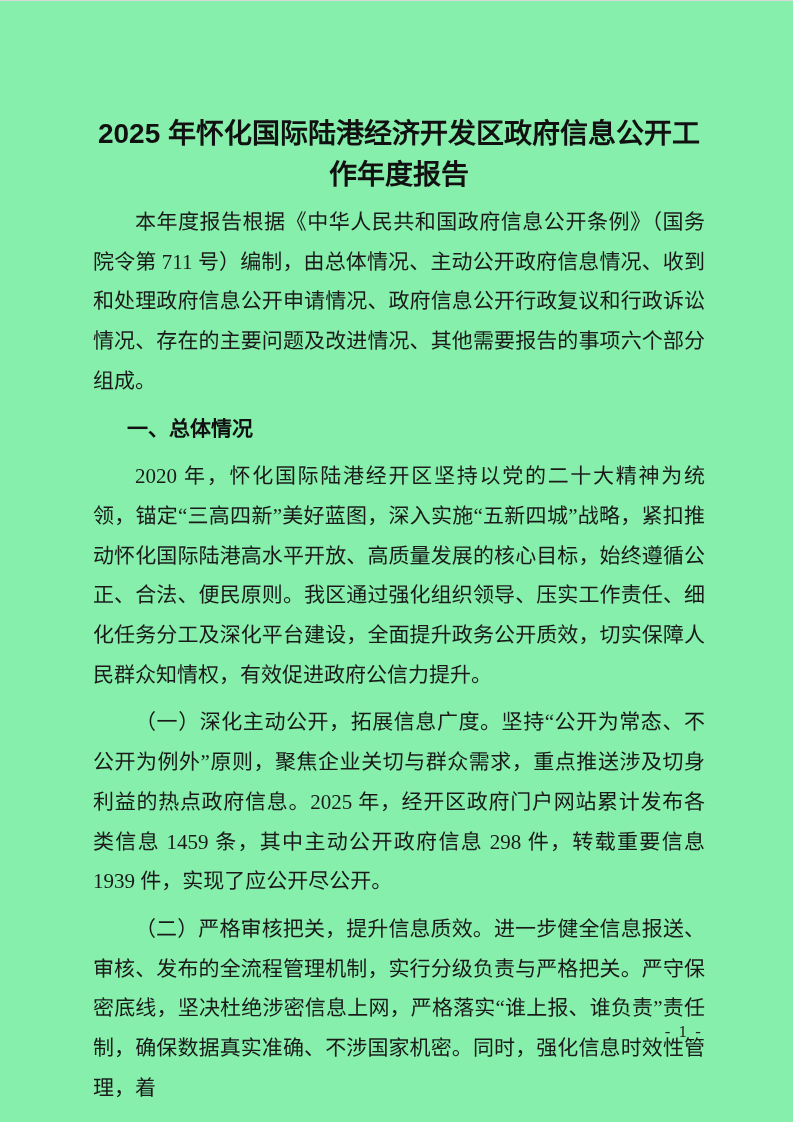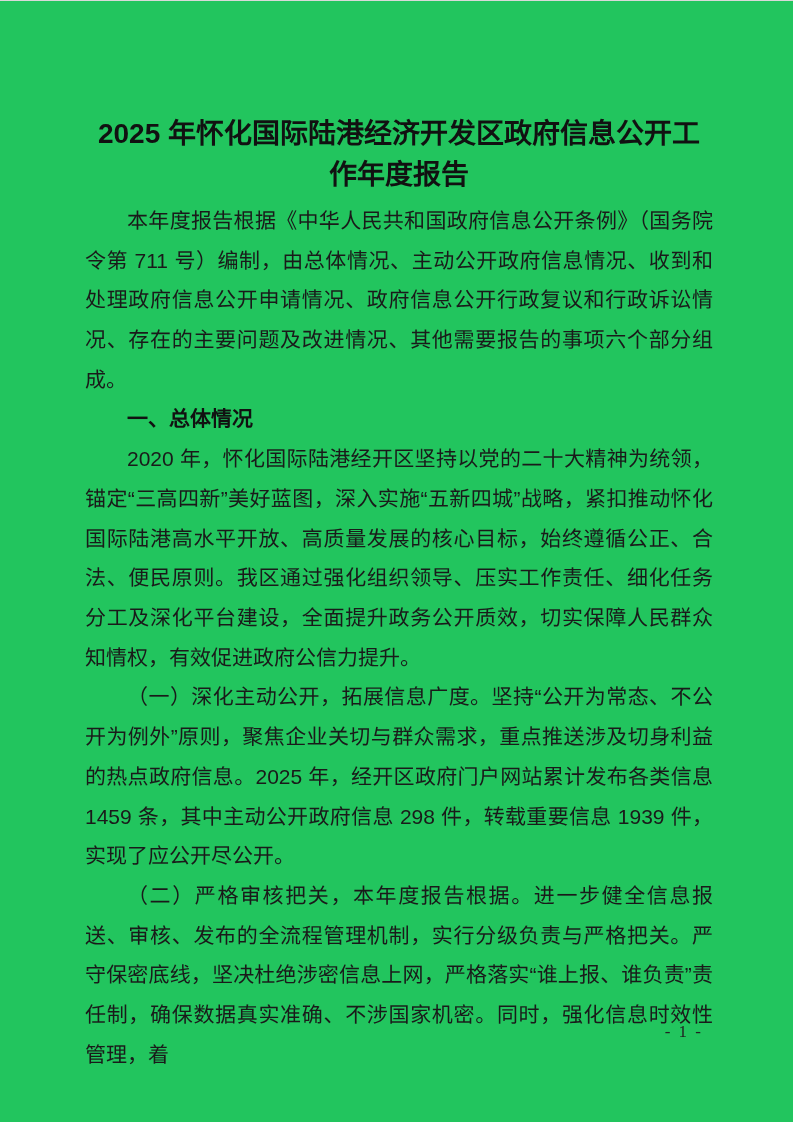--- a/index.html
+++ b/index.html
@@ -4,49 +4,49 @@
 <style>
   html, body {
     margin: 0;
     padding: 0;
     background: #ffffff;
   }
   .page {
     position: relative;
     width: 793px;
     height: 1122px;
-    background: #22c55e;
+    background: #86efac;
     overflow: hidden;
     box-sizing: border-box;
     border-top: 1px solid #d9d9d9;
   }
   .content {
     position: absolute;
     top: 112px;
     left: 85px;
     width: 628px;
   }
   .doc-title {
     font-family: "Liberation Sans", "DejaVu Sans", sans-serif;
     font-weight: bold;
     font-size: 28px;
     line-height: 41px;
     text-align: center;
     color: #111111;
     margin: 0 0 6px 0;
   }
   .para {
-    font-family: Liberation Sans, sans-serif;
+    font-family: Liberation Serif, serif;
     font-size: 21px;
     line-height: 39.7px;
     color: #1a1a1a;
     text-indent: 2em;
     text-align: justify;
     text-justify: inter-character;
-    margin: 0;
+    margin: 8px;
   }
   .section-heading {
     font-family: Liberation Serif, serif;
     font-weight: bold;
     font-size: 21px;
     line-height: 39.7px;
     color: #111111;
     text-indent: 2em;
     margin: 0;
   }
@@ -69,17 +69,17 @@
     <h1 class="doc-title">2025 年怀化国际陆港经济开发区政府信息公开工作年度报告</h1>
 
     <p class="para">本年度报告根据《中华人民共和国政府信息公开条例》（国务院令第 711 号）编制，由总体情况、主动公开政府信息情况、收到和处理政府信息公开申请情况、政府信息公开行政复议和行政诉讼情况、存在的主要问题及改进情况、其他需要报告的事项六个部分组成。</p>
 
     <h2 class="section-heading">一、总体情况</h2>
 
     <p class="para">2020 年，怀化国际陆港经开区坚持以党的二十大精神为统领，锚定“三高四新”美好蓝图，深入实施“五新四城”战略，紧扣推动怀化国际陆港高水平开放、高质量发展的核心目标，始终遵循公正、合法、便民原则。我区通过强化组织领导、压实工作责任、细化任务分工及深化平台建设，全面提升政务公开质效，切实保障人民群众知情权，有效促进政府公信力提升。</p>
 
     <p class="para">（一）深化主动公开，拓展信息广度。坚持“公开为常态、不公开为例外”原则，聚焦企业关切与群众需求，重点推送涉及切身利益的热点政府信息。2025 年，经开区政府门户网站累计发布各类信息 1459 条，其中主动公开政府信息 298 件，转载重要信息 1939 件，实现了应公开尽公开。</p>
 
-    <p class="para">（二）严格审核把关，本年度报告根据。进一步健全信息报送、审核、发布的全流程管理机制，实行分级负责与严格把关。严守保密底线，坚决杜绝涉密信息上网，严格落实“谁上报、谁负责”责任制，确保数据真实准确、不涉国家机密。同时，强化信息时效性管理，着</p>
+    <p class="para">（二）严格审核把关，提升信息质效。进一步健全信息报送、审核、发布的全流程管理机制，实行分级负责与严格把关。严守保密底线，坚决杜绝涉密信息上网，严格落实“谁上报、谁负责”责任制，确保数据真实准确、不涉国家机密。同时，强化信息时效性管理，着</p>
   </div>
 
   <div class="page-number">- 1 -</div>
 </div>
 
 </body></html>

